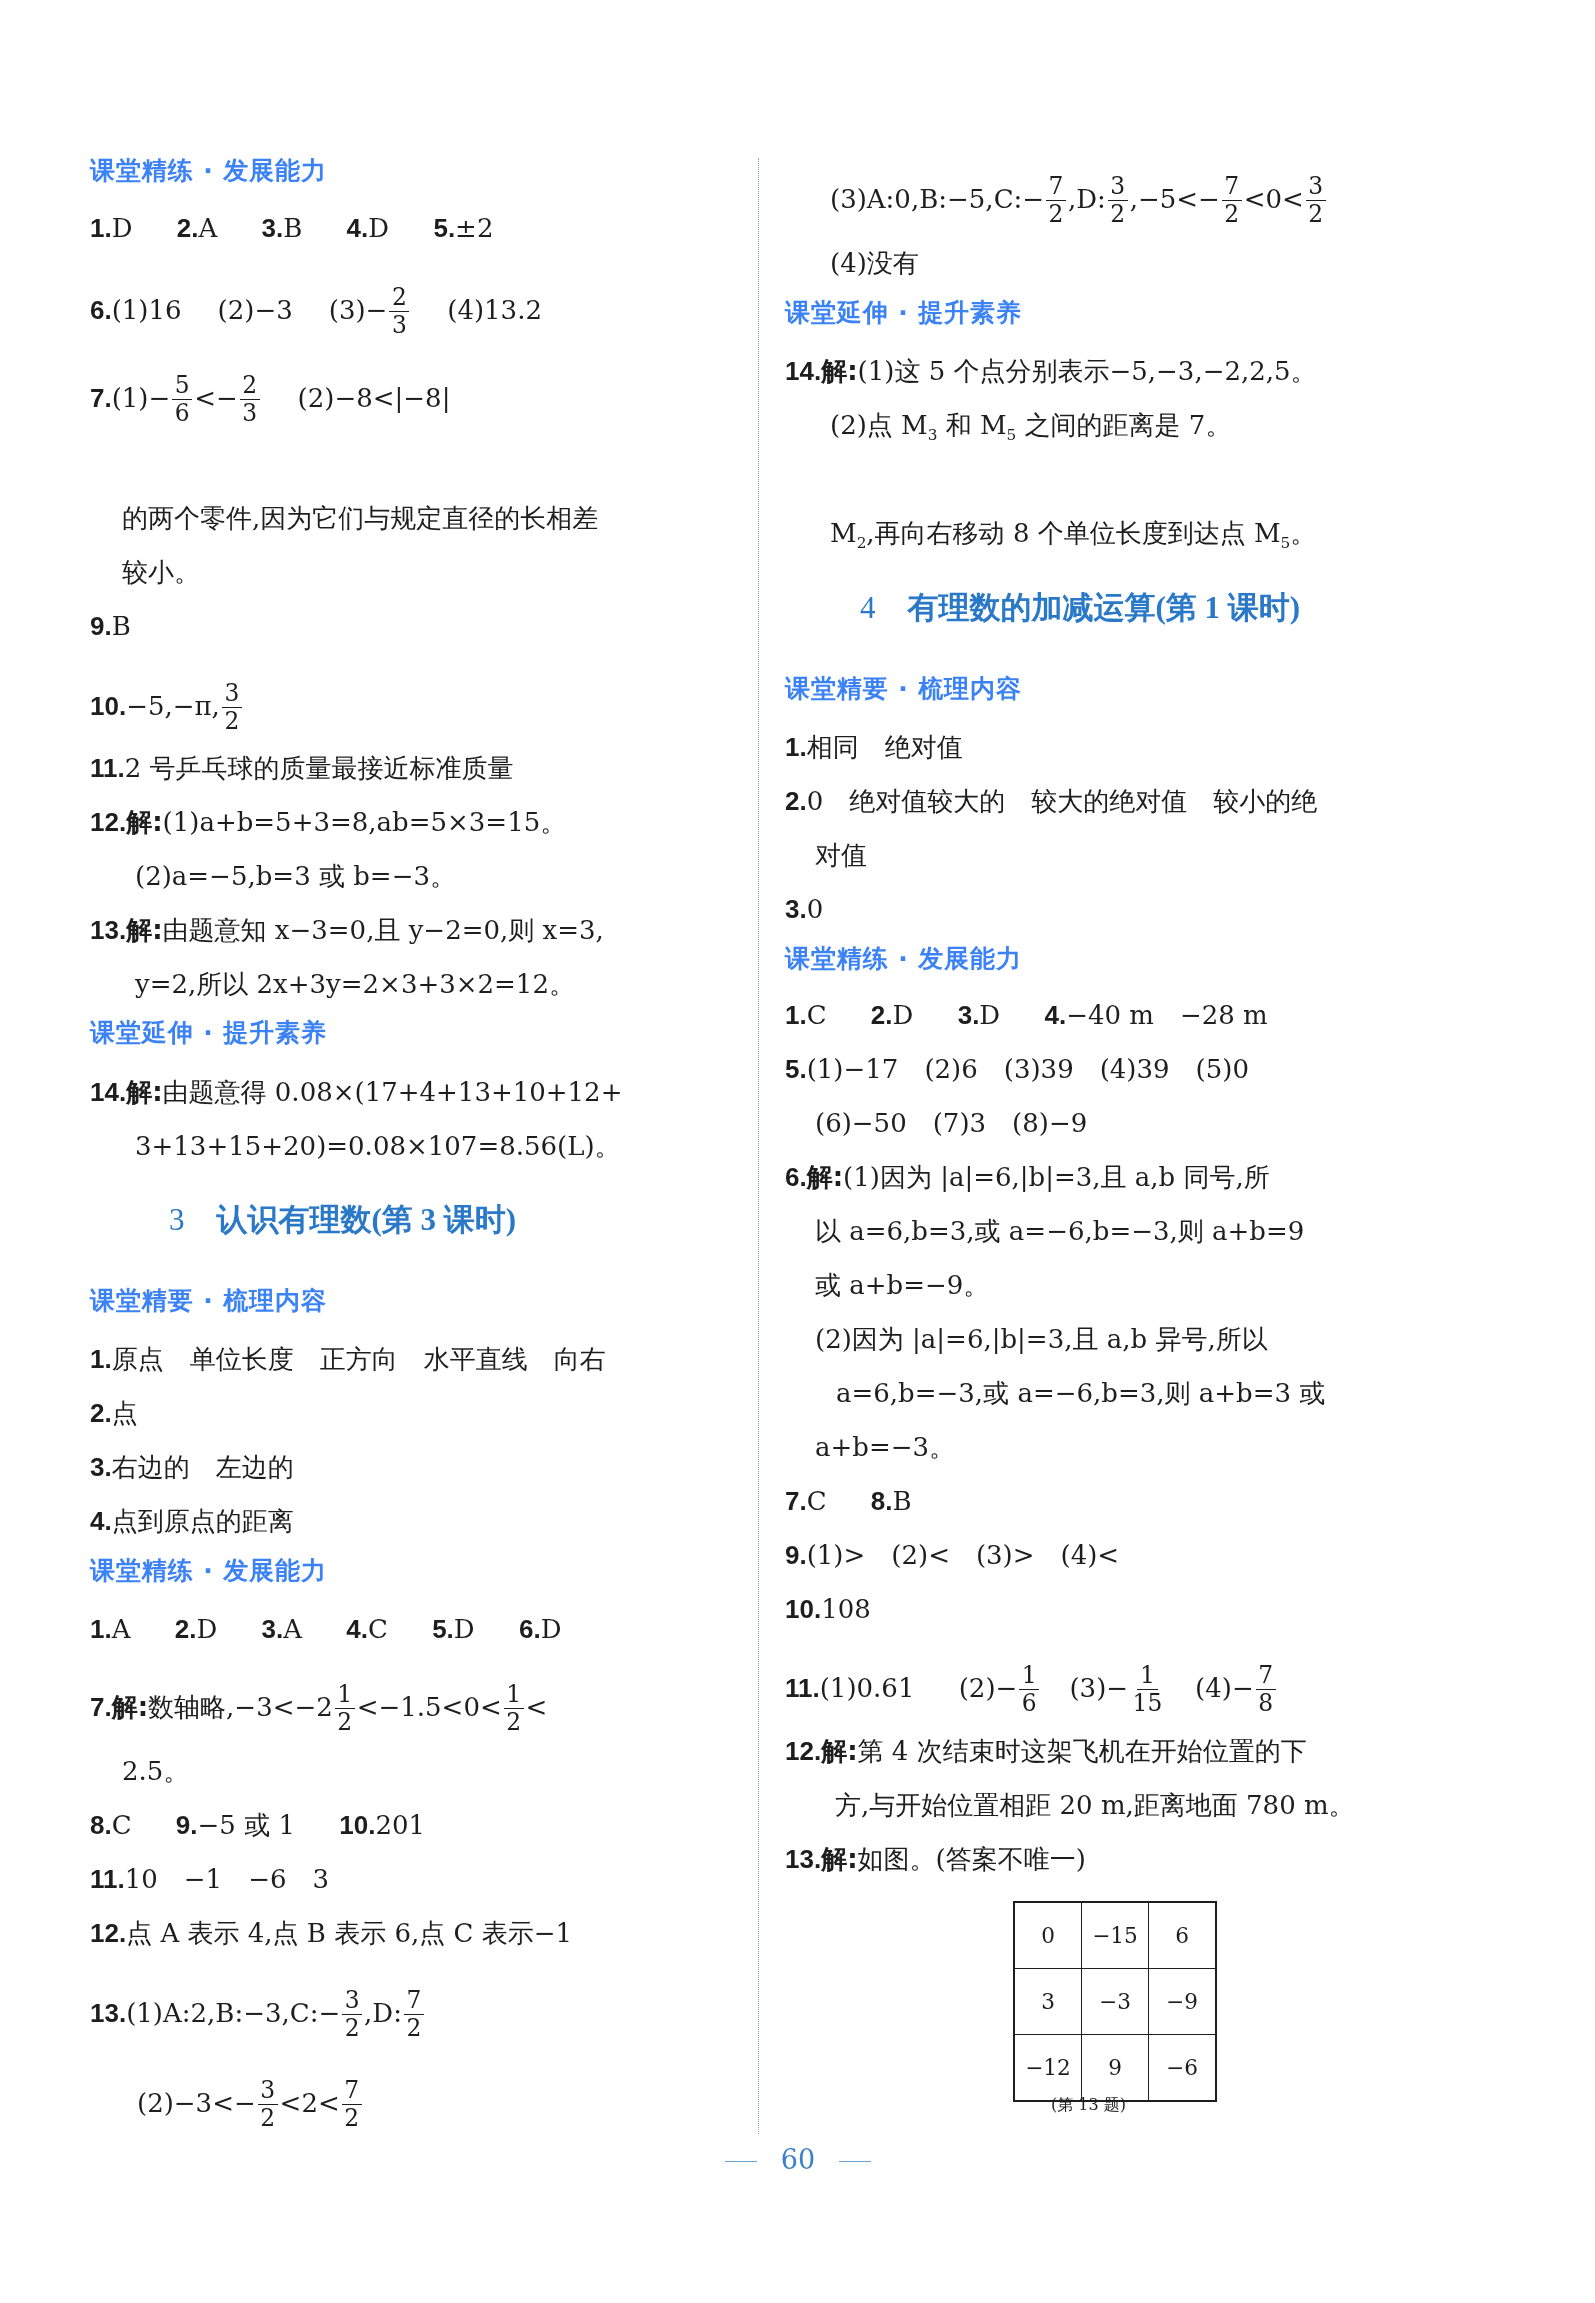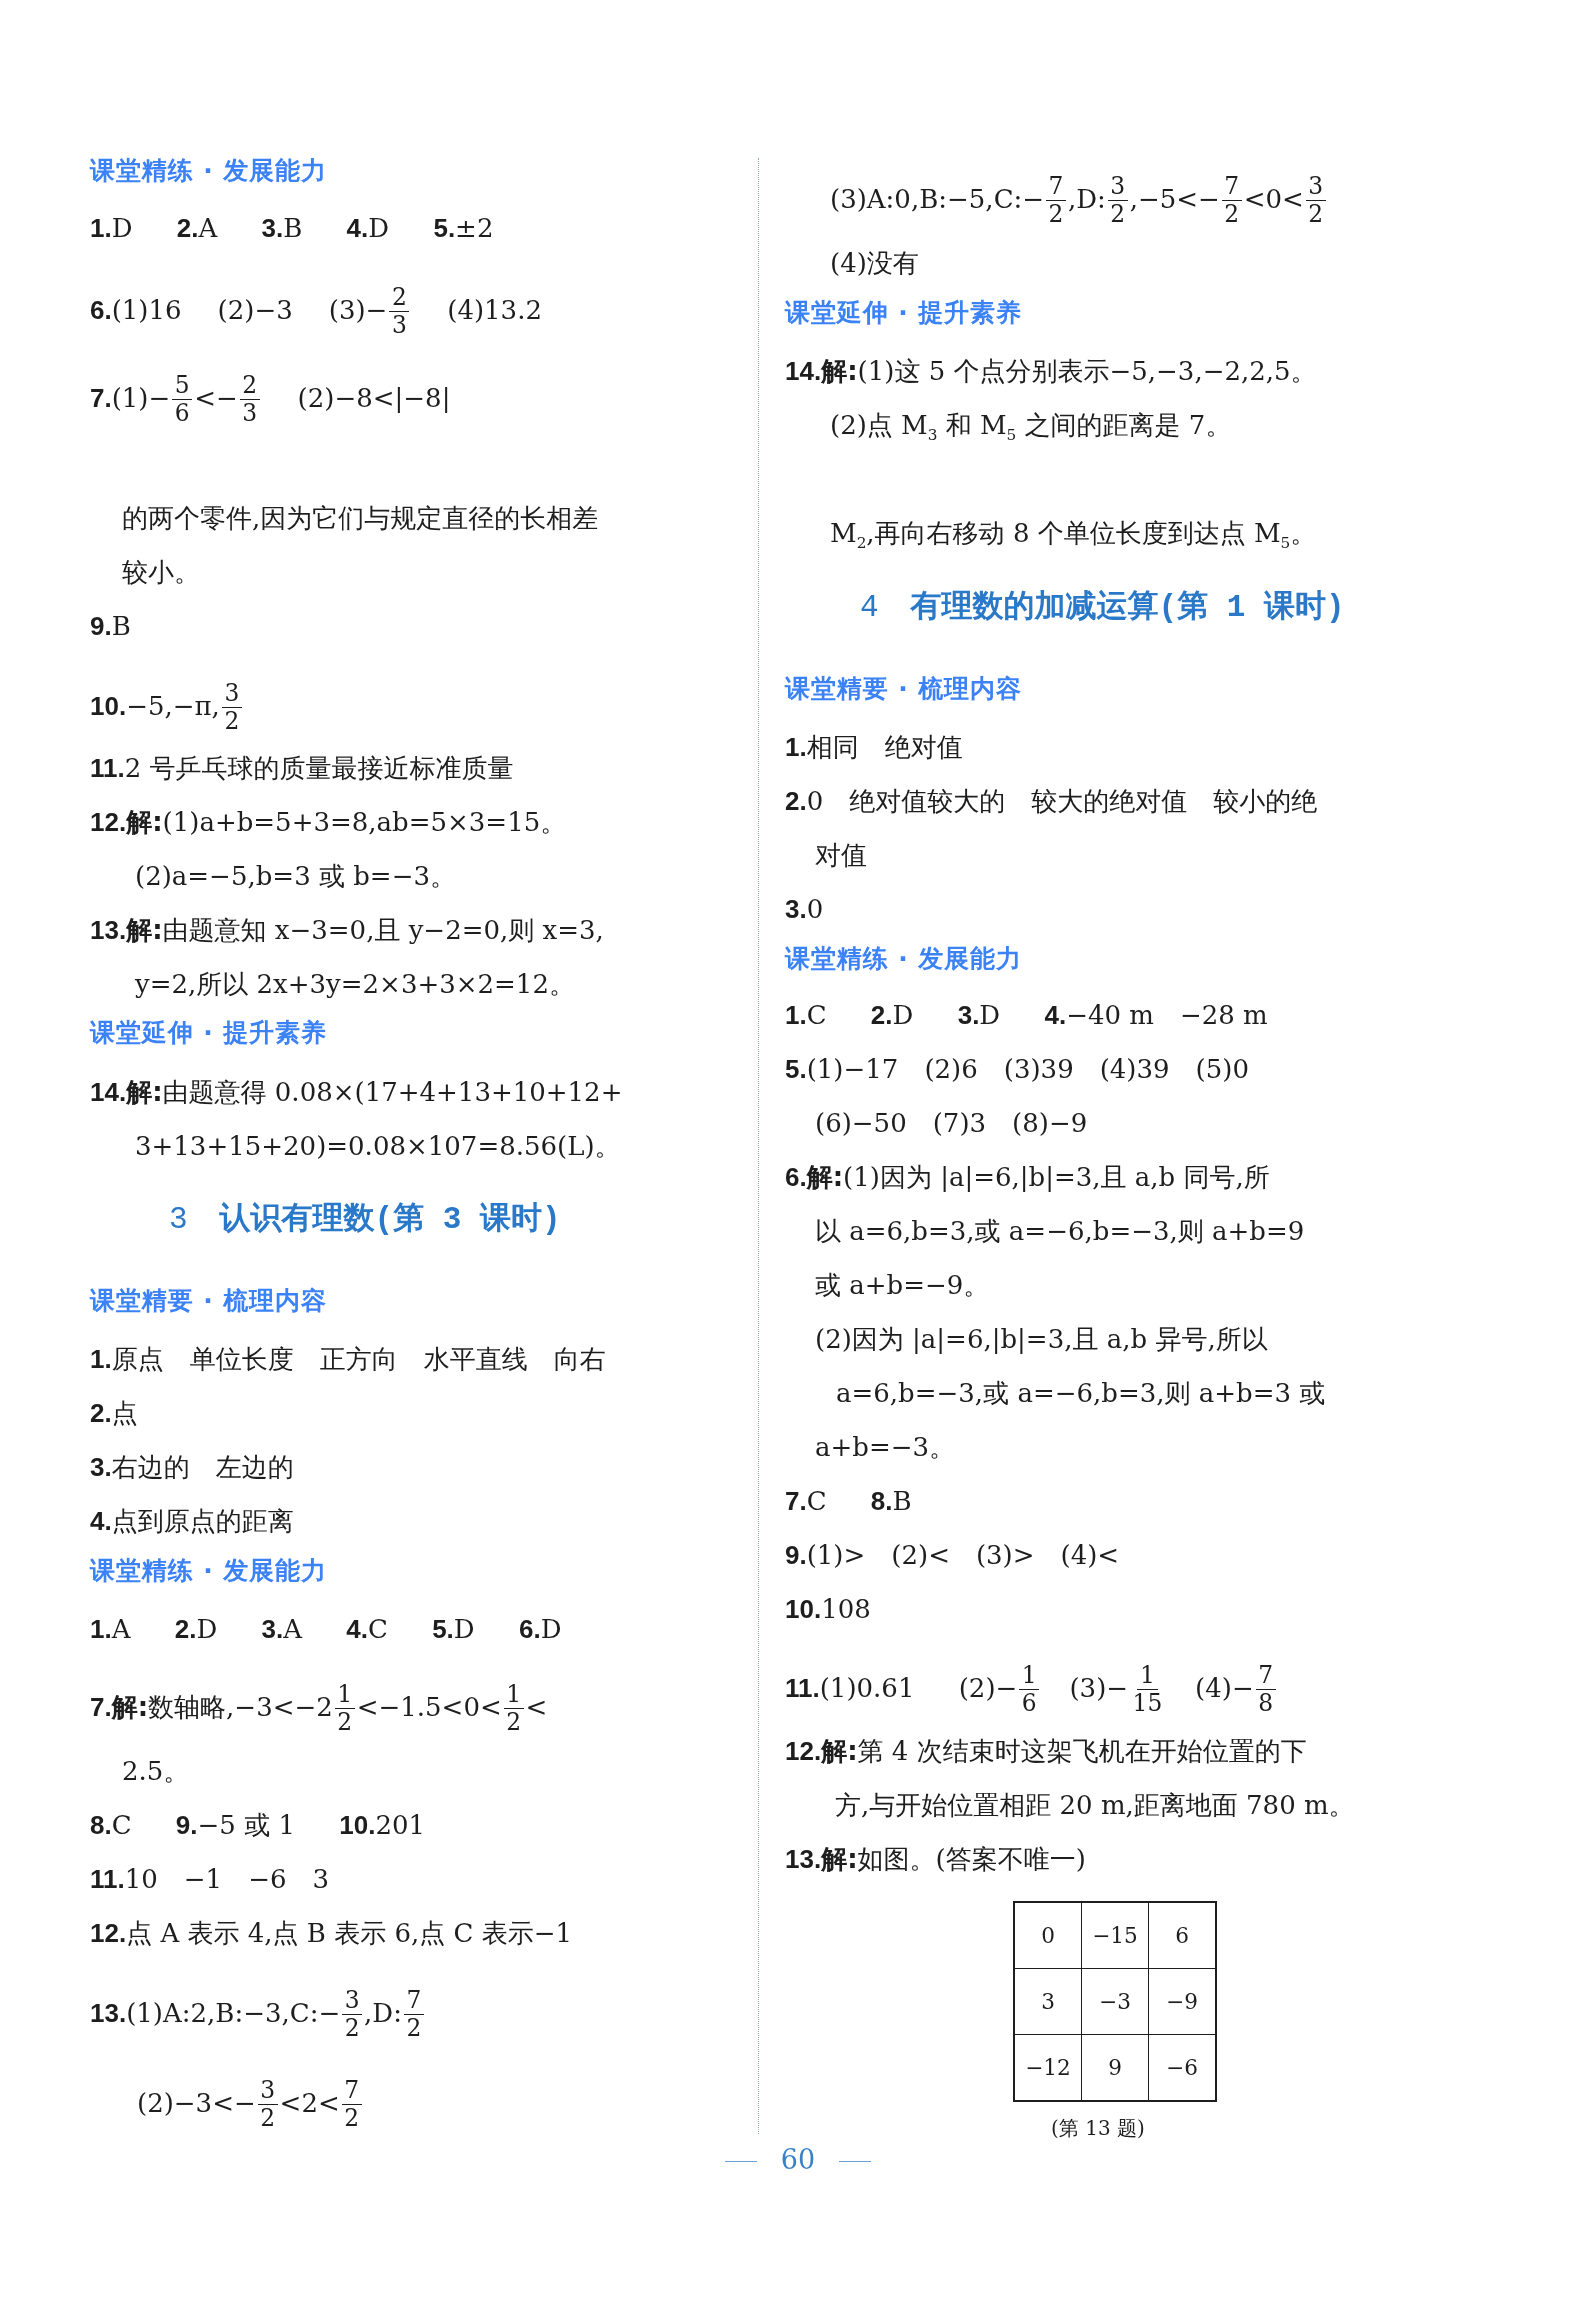--- a/index.html
+++ b/index.html
@@ -9,41 +9,41 @@
   }
   .page { position: absolute; inset: 0; }
   .line { position: absolute; font-size: 26px; line-height: 36px; white-space: nowrap; }
   .num { font-family: "Liberation Sans", "DejaVu Sans", sans-serif; font-weight: bold; }
   .jie { font-family: "DejaVu Sans", sans-serif; font-weight: bold; }
   .heading {
     position: absolute; font-family: "DejaVu Sans", sans-serif; font-weight: bold;
     color: #3b82f6; font-size: 25px; line-height: 36px; letter-spacing: 0.9px; white-space: nowrap;
   }
   .title {
-    position: absolute; font-family: Liberation Mono, monospace; font-weight: bold;
+    position: absolute; font-family: Liberation Serif, serif; font-weight: bold;
     color: #2a78c8; font-size: 31px; line-height: 41px; white-space: nowrap;
   }
   .title .tnum { font-weight: normal; margin-right: 32px; }
   .frac { display: inline-flex; flex-direction: column; align-items: center; vertical-align: middle;
           font-size: 23.4px; line-height: 27px; margin: 0 1.8px; }
   .frac .n { border-bottom: 1.4px solid #1e1e1e; padding: 0 2.7px; }
   .frac .d { padding: 0 2.7px; }
   .divider {
     position: absolute; left: 758px; top: 158px; height: 1976px; width: 0;
     border-left: 1.8px dotted #8aa8c4;
   }
   .grid {
     position: absolute; left: 1013px; top: 1901px; border-collapse: collapse;
     border: 2.7px solid #1e1e1e;
   }
   .grid td {
     width: 64px; height: 63px; border: 1.4px solid #1e1e1e; text-align: center;
     font-size: 21.6px; font-family: "DejaVu Serif", serif;
   }
-  .caption { position: absolute; left: 1051px; top: 2095px; font-size: 20px; white-space: nowrap; margin-top: 20px; }
+  .caption { position: absolute; left: 1051px; top: 2095px; font-size: 16px; white-space: nowrap; }
   .footer {
     position: absolute; top: 2144px; left: 0; width: 1596px; text-align: center;
     color: #3a82c8; font-size: 27px; font-family: "DejaVu Serif", serif;
   }
   .footer .dash { display: inline-block; width: 32px; height: 1.8px; background: #6aa0d4; vertical-align: middle; margin: 0 23.4px; }
   .sp { display: inline-block; width: 20px; }
   .sp2 { display: inline-block; width: 36px; }
   sub { font-size: 15.3px; }
 </style>
 </head>

